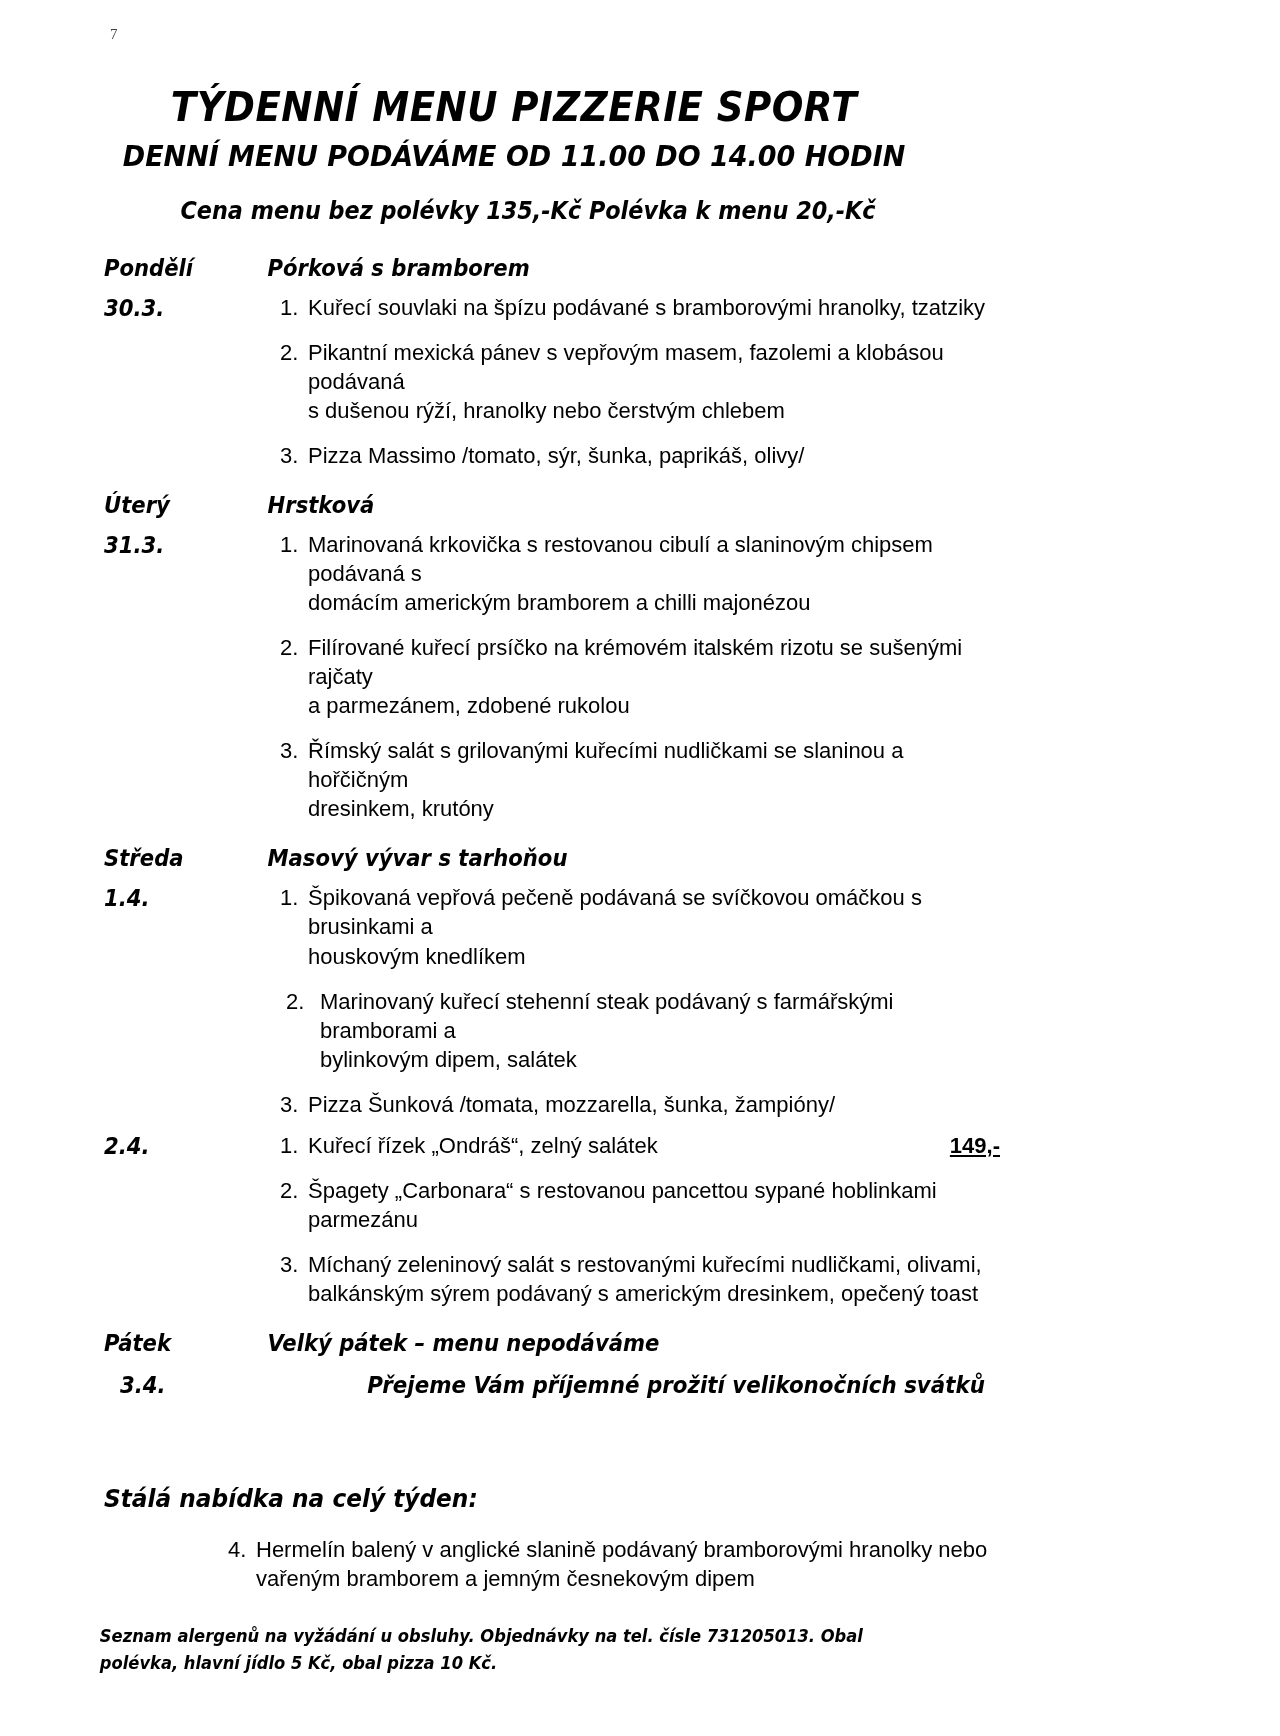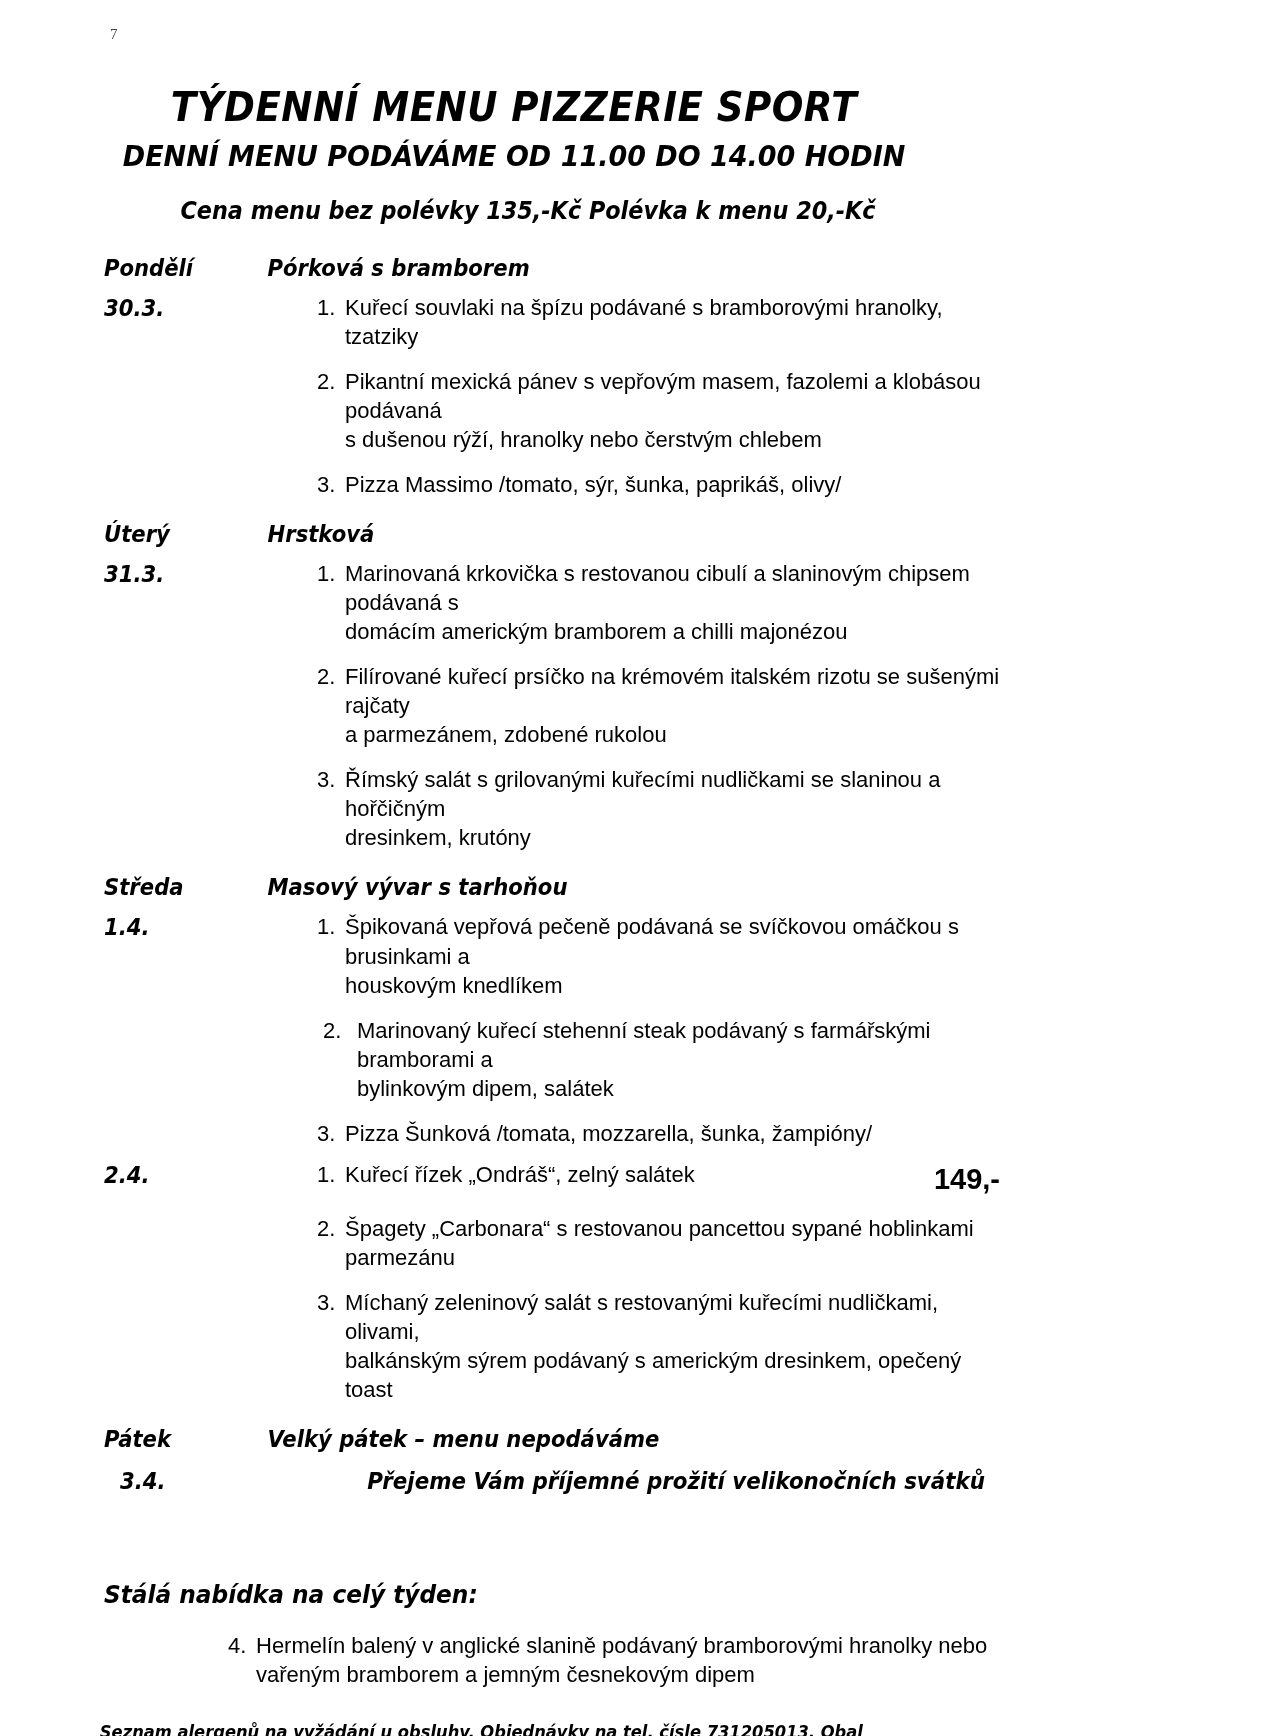--- a/index.html
+++ b/index.html
@@ -115,21 +115,20 @@
     padding-left: 6px;
     transform: scaleX(0.92);
     transform-origin: left center;
     white-space: nowrap;
   }
 
   .day-body {
     display: flex;
     align-items: flex-start;
     margin-top: 12px;
-    gap: 37px;
   }
   .day-date {
     width: 158px;
     flex: 0 0 158px;
     font-size: 23px;
     font-weight: bold;
     font-style: italic;
     font-family: "DejaVu Sans", sans-serif;
     transform: scaleX(0.92);
     transform-origin: left center;
@@ -155,23 +154,24 @@
     text-align: left;
   }
   .dish-num.indented { width: 34px; padding-left: 6px; }
   .dish-text {
     flex: 1 1 auto;
     white-space: pre-line;
   }
   .dish-price {
     flex: 0 0 auto;
     font-weight: bold;
-    font-size: 29px;
+    font-size: 22px;
     padding-left: 20px;
     white-space: nowrap;
+    text-decoration: underline;
   }
 
   
   .friday-wish-row {
     display: flex;
     align-items: baseline;
     margin-top: 14px;
     margin-left: 16px;
   }
   .friday-wish {

